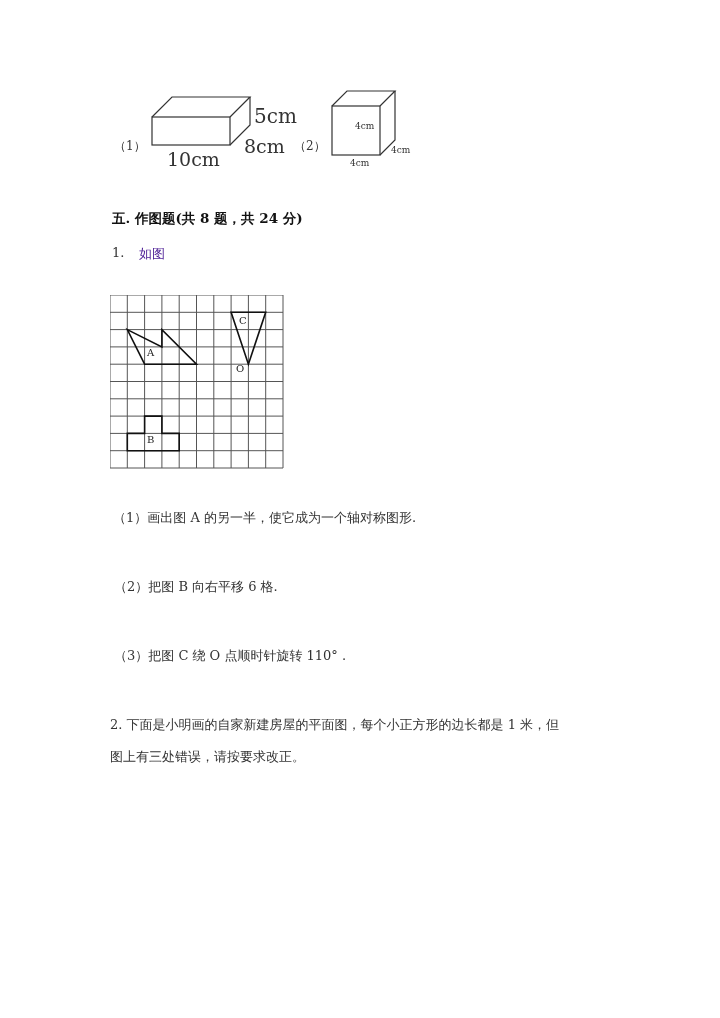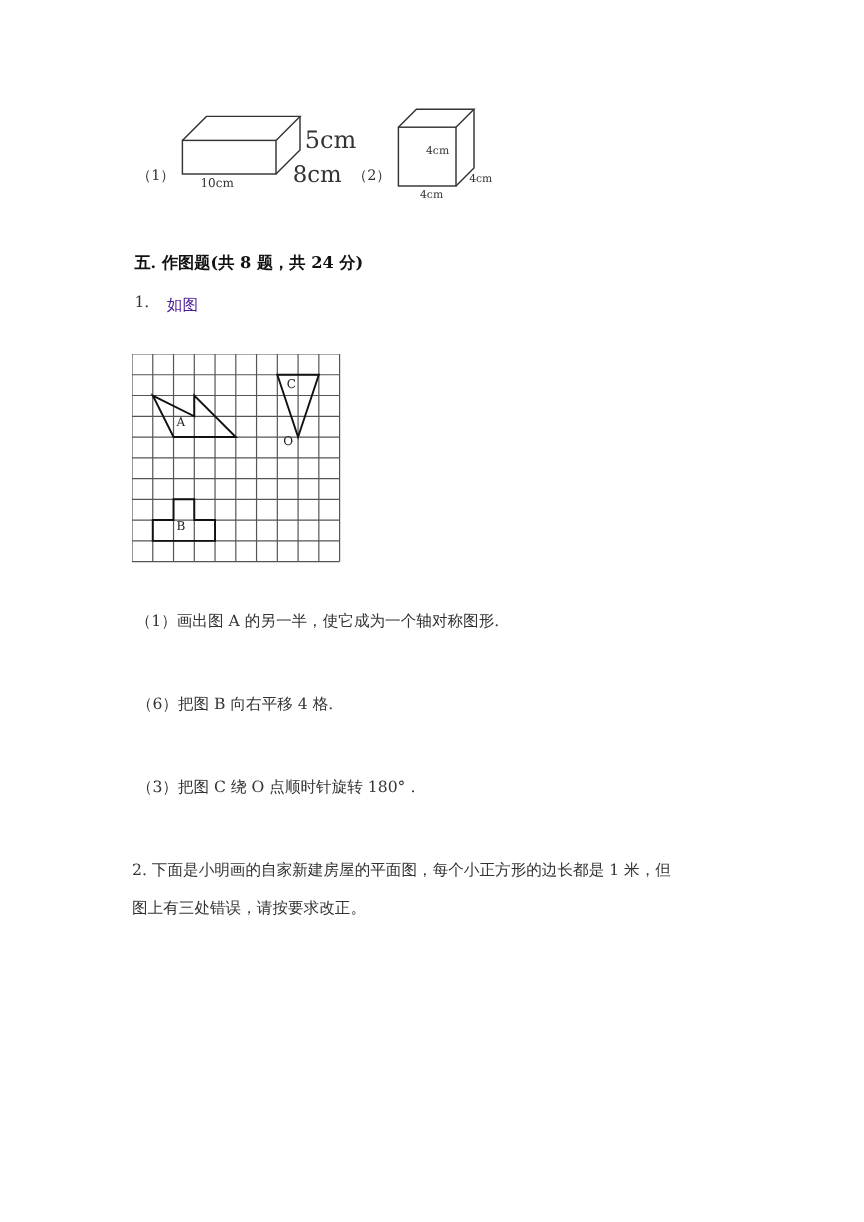--- a/index.html
+++ b/index.html
@@ -23,21 +23,21 @@
     <polyline points="250,97 250,125 230,145"></polyline>
 
     <rect x="332" y="106" width="48" height="49"></rect>
     <polyline points="332,106 347,91 395,91 380,106"></polyline>
     <polyline points="395,91 395,140 380,155"></polyline>
   </g>
 </svg>
 
 <div class="abs" style="left:254px;top:104px;font-size:20px;color:#333;">5cm</div>
 <div class="abs" style="left:244px;top:135px;font-size:19px;color:#333;">8cm</div>
-<div class="abs" style="left:167px;top:148px;font-size:10px;color:#333;">10cm</div>
+<div class="abs" style="left:167px;top:148px;font-size:19px;color:#333;">10cm</div>
 
 <div class="abs fig-label" style="left:294px;top:138px;">（2）</div>
 <div class="abs" style="left:355px;top:121px;font-size:9px;color:#333;">4cm</div>
 <div class="abs" style="left:391px;top:145px;font-size:9px;color:#333;">4cm</div>
 <div class="abs" style="left:350px;top:158px;font-size:9px;color:#333;">4cm</div>
 
 <div class="abs heading" style="left:112px;top:210px;">五. 作图题(共 8 题，共 24 分)</div>
 
 <div class="abs txt" style="left:112px;top:245px;">1.</div>
 <div class="abs txt" style="left:139px;top:245px;color:#4c1d95;">如图</div>
@@ -75,17 +75,17 @@
 
     <polygon points="34.6,121.1 51.9,121.1 51.9,138.4 69.2,138.4 69.2,155.7 17.3,155.7 17.3,138.4 34.6,138.4"></polygon>
   </g>
 </svg>
 <div class="abs" style="left:147px;top:347px;font-size:10px;color:#222;">A</div>
 <div class="abs" style="left:239px;top:315px;font-size:10px;color:#222;">C</div>
 <div class="abs" style="left:236px;top:363px;font-size:10px;color:#222;">O</div>
 <div class="abs" style="left:147px;top:434px;font-size:10px;color:#222;">B</div>
 
 <div class="abs txt" style="left:113px;top:509px;">（1）画出图 A 的另一半，使它成为一个轴对称图形.</div>
-<div class="abs txt" style="left:114px;top:578px;">（6）把图 B 向右平移 4 格.</div>
-<div class="abs txt" style="left:114px;top:647px;">（3）把图 C 绕 O 点顺时针旋转 180°  .</div>
+<div class="abs txt" style="left:114px;top:578px;">（2）把图 B 向右平移 6 格.</div>
+<div class="abs txt" style="left:114px;top:647px;">（3）把图 C 绕 O 点顺时针旋转 110°  .</div>
 
 <div class="abs txt" style="left:110px;top:716px;">2. 下面是小明画的自家新建房屋的平面图，每个小正方形的边长都是 1 米，但</div>
 <div class="abs txt" style="left:110px;top:748px;text-align:center;">图上有三处错误，请按要求改正。</div>
 
 </body></html>

